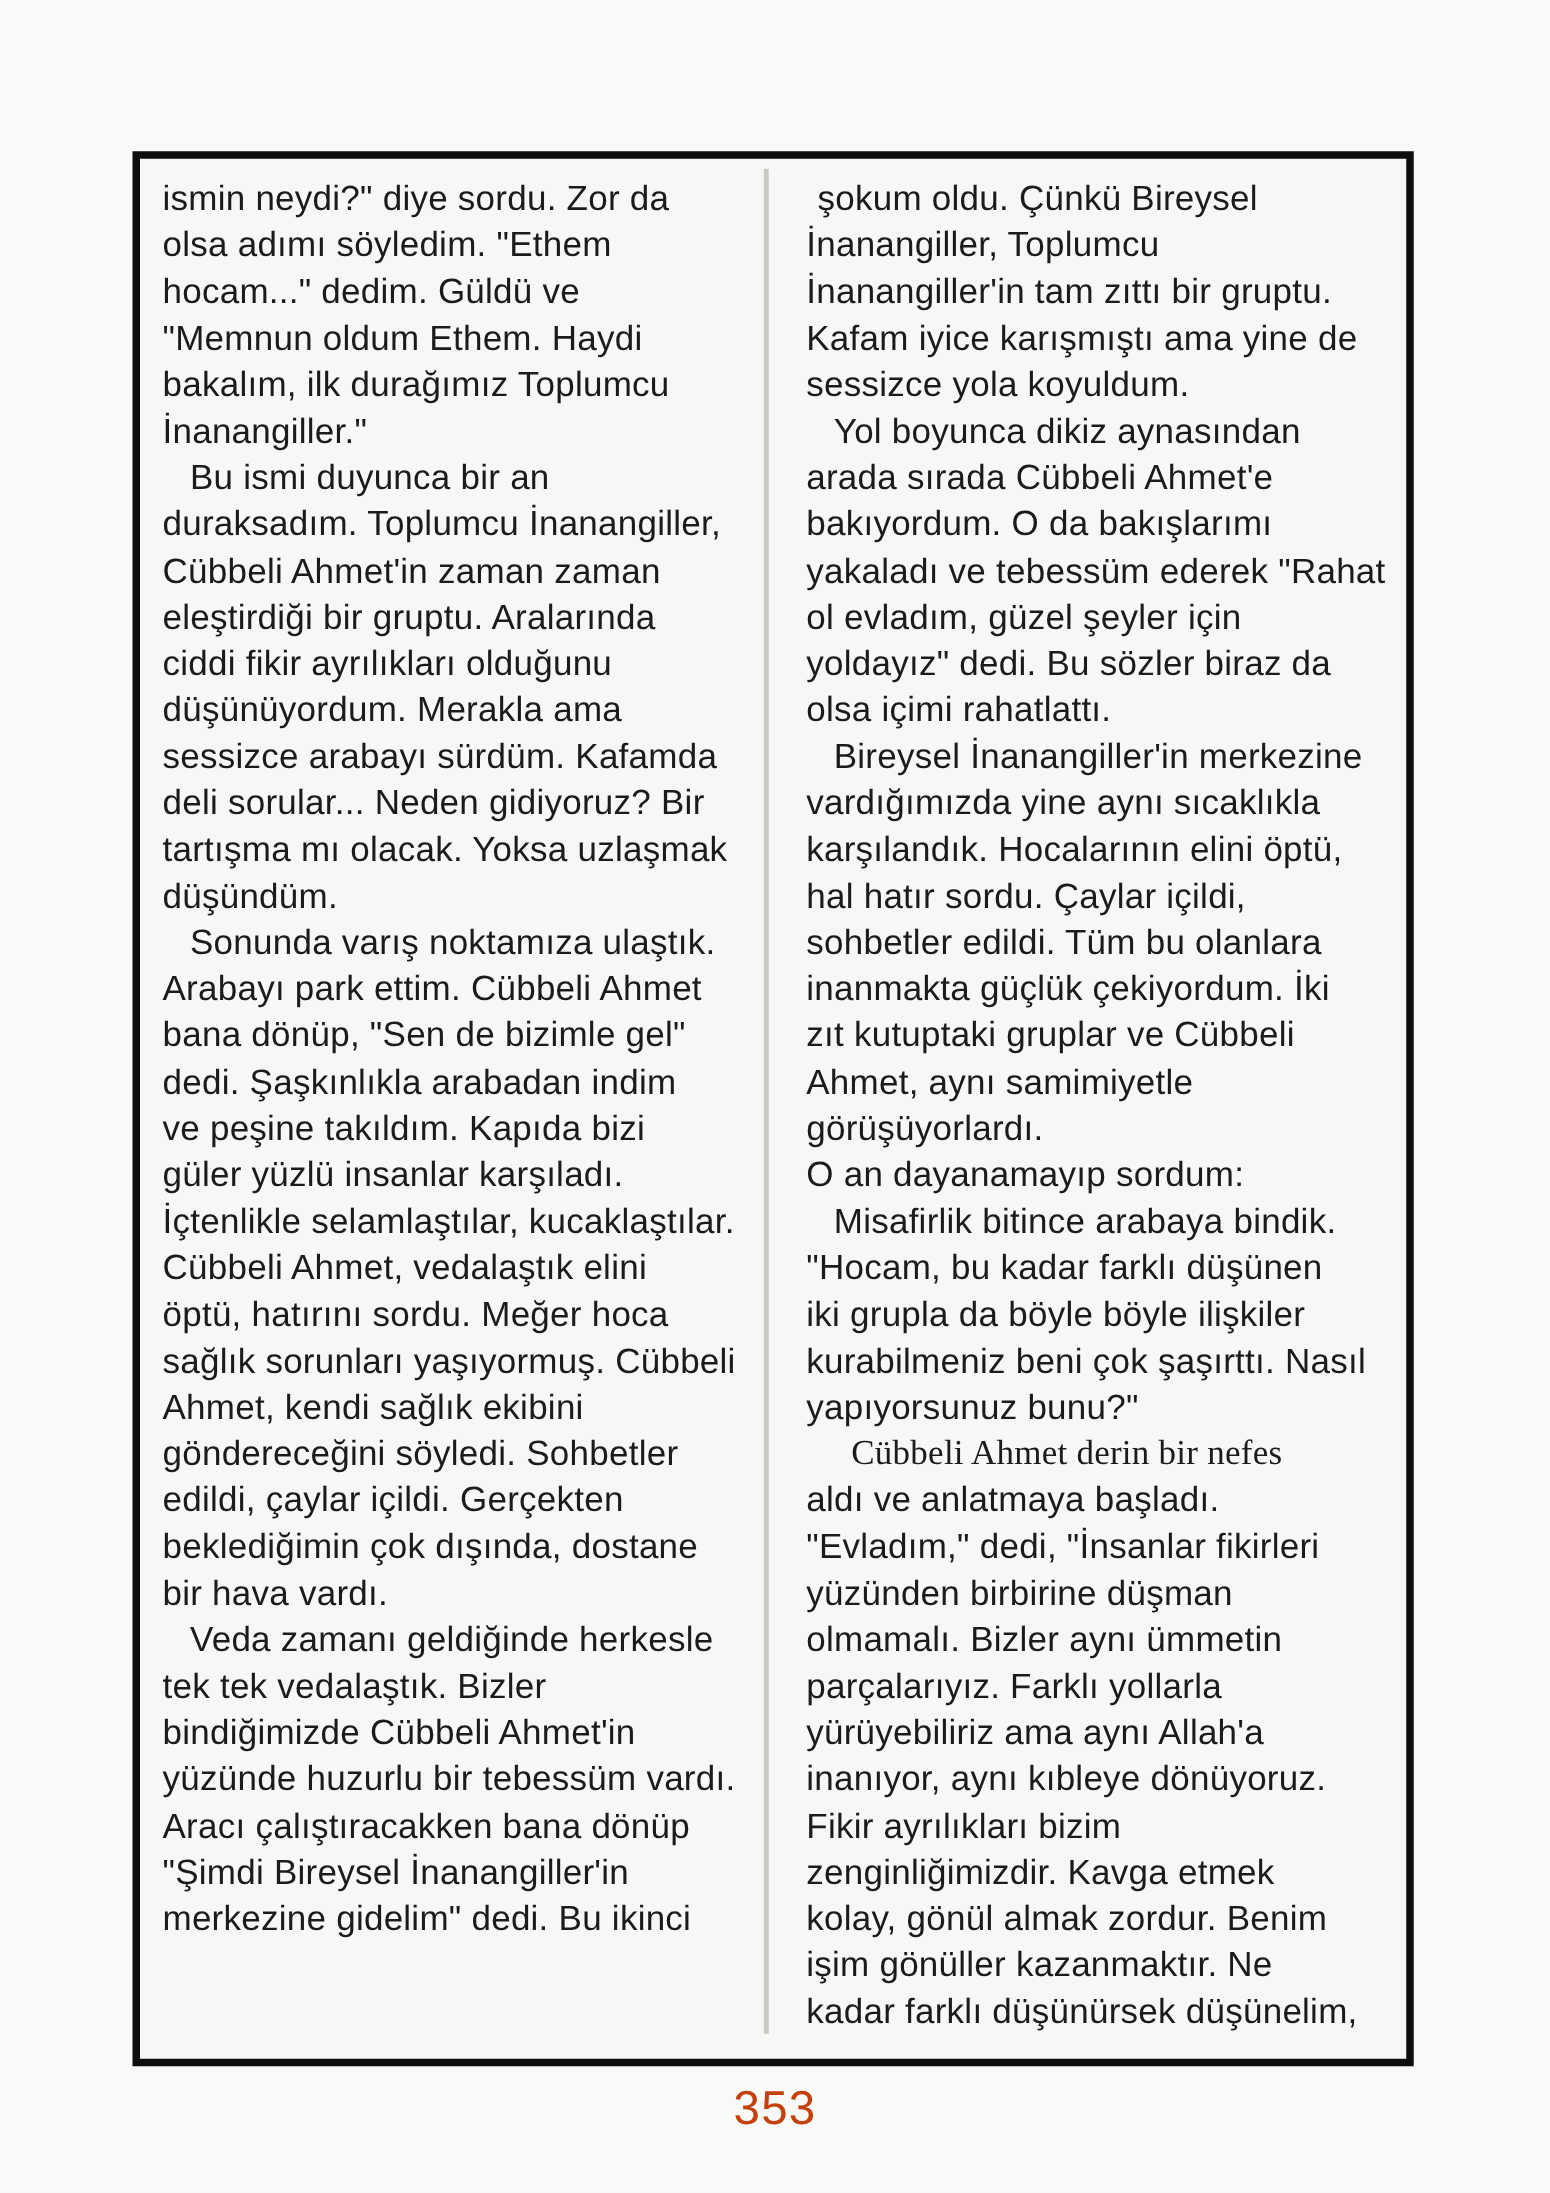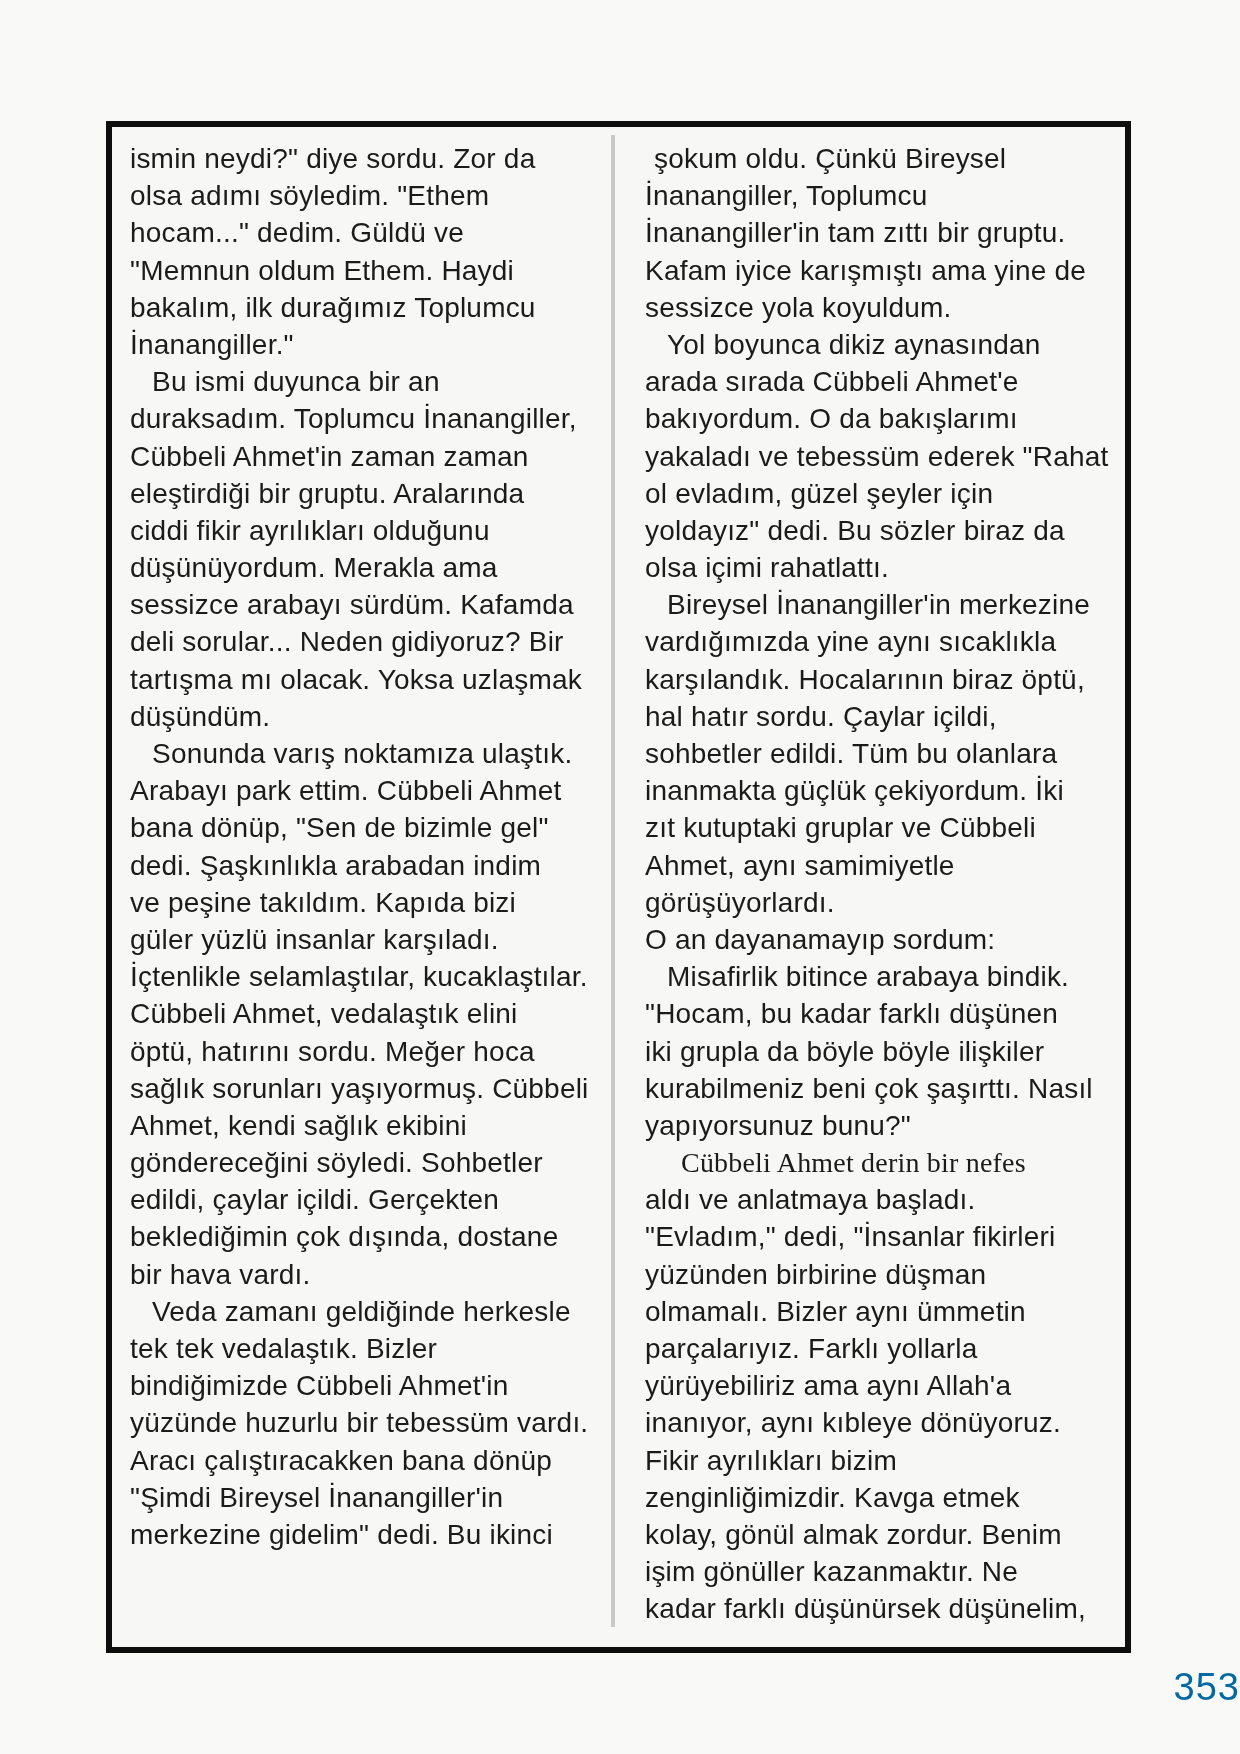--- a/index.html
+++ b/index.html
@@ -35,23 +35,23 @@
   .column-divider{
     position:absolute;
     left:499px;top:8px;
     width:4px;height:1492px;
     background:#c9c9c6;
   }
   .page-number{
     position:absolute;
     left:0;right:0;
     top:1666px;
-    text-align:right;
+    text-align:center;
     font-size:38px;
-    color:#0369a1;
+    color:#c2410c;
     letter-spacing:1px;
   }
 </style>
 </head>
 <body>
 
 <div class="page-frame">
   <div class="text-col col-left" id="col-left">
       <div class="line">ismin neydi?" diye sordu. Zor da</div>
       <div class="line">olsa adımı söyledim. "Ethem</div>
@@ -101,21 +101,21 @@
       <div class="line">sessizce yola koyuldum.</div>
       <div class="line ind">Yol boyunca dikiz aynasından</div>
       <div class="line">arada sırada Cübbeli Ahmet'e</div>
       <div class="line">bakıyordum. O da bakışlarımı</div>
       <div class="line">yakaladı ve tebessüm ederek "Rahat</div>
       <div class="line">ol evladım, güzel şeyler için</div>
       <div class="line">yoldayız" dedi. Bu sözler biraz da</div>
       <div class="line">olsa içimi rahatlattı.</div>
       <div class="line ind">Bireysel İnanangiller'in merkezine</div>
       <div class="line">vardığımızda yine aynı sıcaklıkla</div>
-      <div class="line">karşılandık. Hocalarının biraz öptü,</div>
+      <div class="line">karşılandık. Hocalarının elini öptü,</div>
       <div class="line">hal hatır sordu. Çaylar içildi,</div>
       <div class="line">sohbetler edildi. Tüm bu olanlara</div>
       <div class="line">inanmakta güçlük çekiyordum. İki</div>
       <div class="line">zıt kutuptaki gruplar ve Cübbeli</div>
       <div class="line">Ahmet, aynı samimiyetle</div>
       <div class="line">görüşüyorlardı.</div>
       <div class="line">O an dayanamayıp sordum:</div>
       <div class="line ind">Misafirlik bitince arabaya bindik.</div>
       <div class="line">"Hocam, bu kadar farklı düşünen</div>
       <div class="line">iki grupla da böyle böyle ilişkiler</div>

